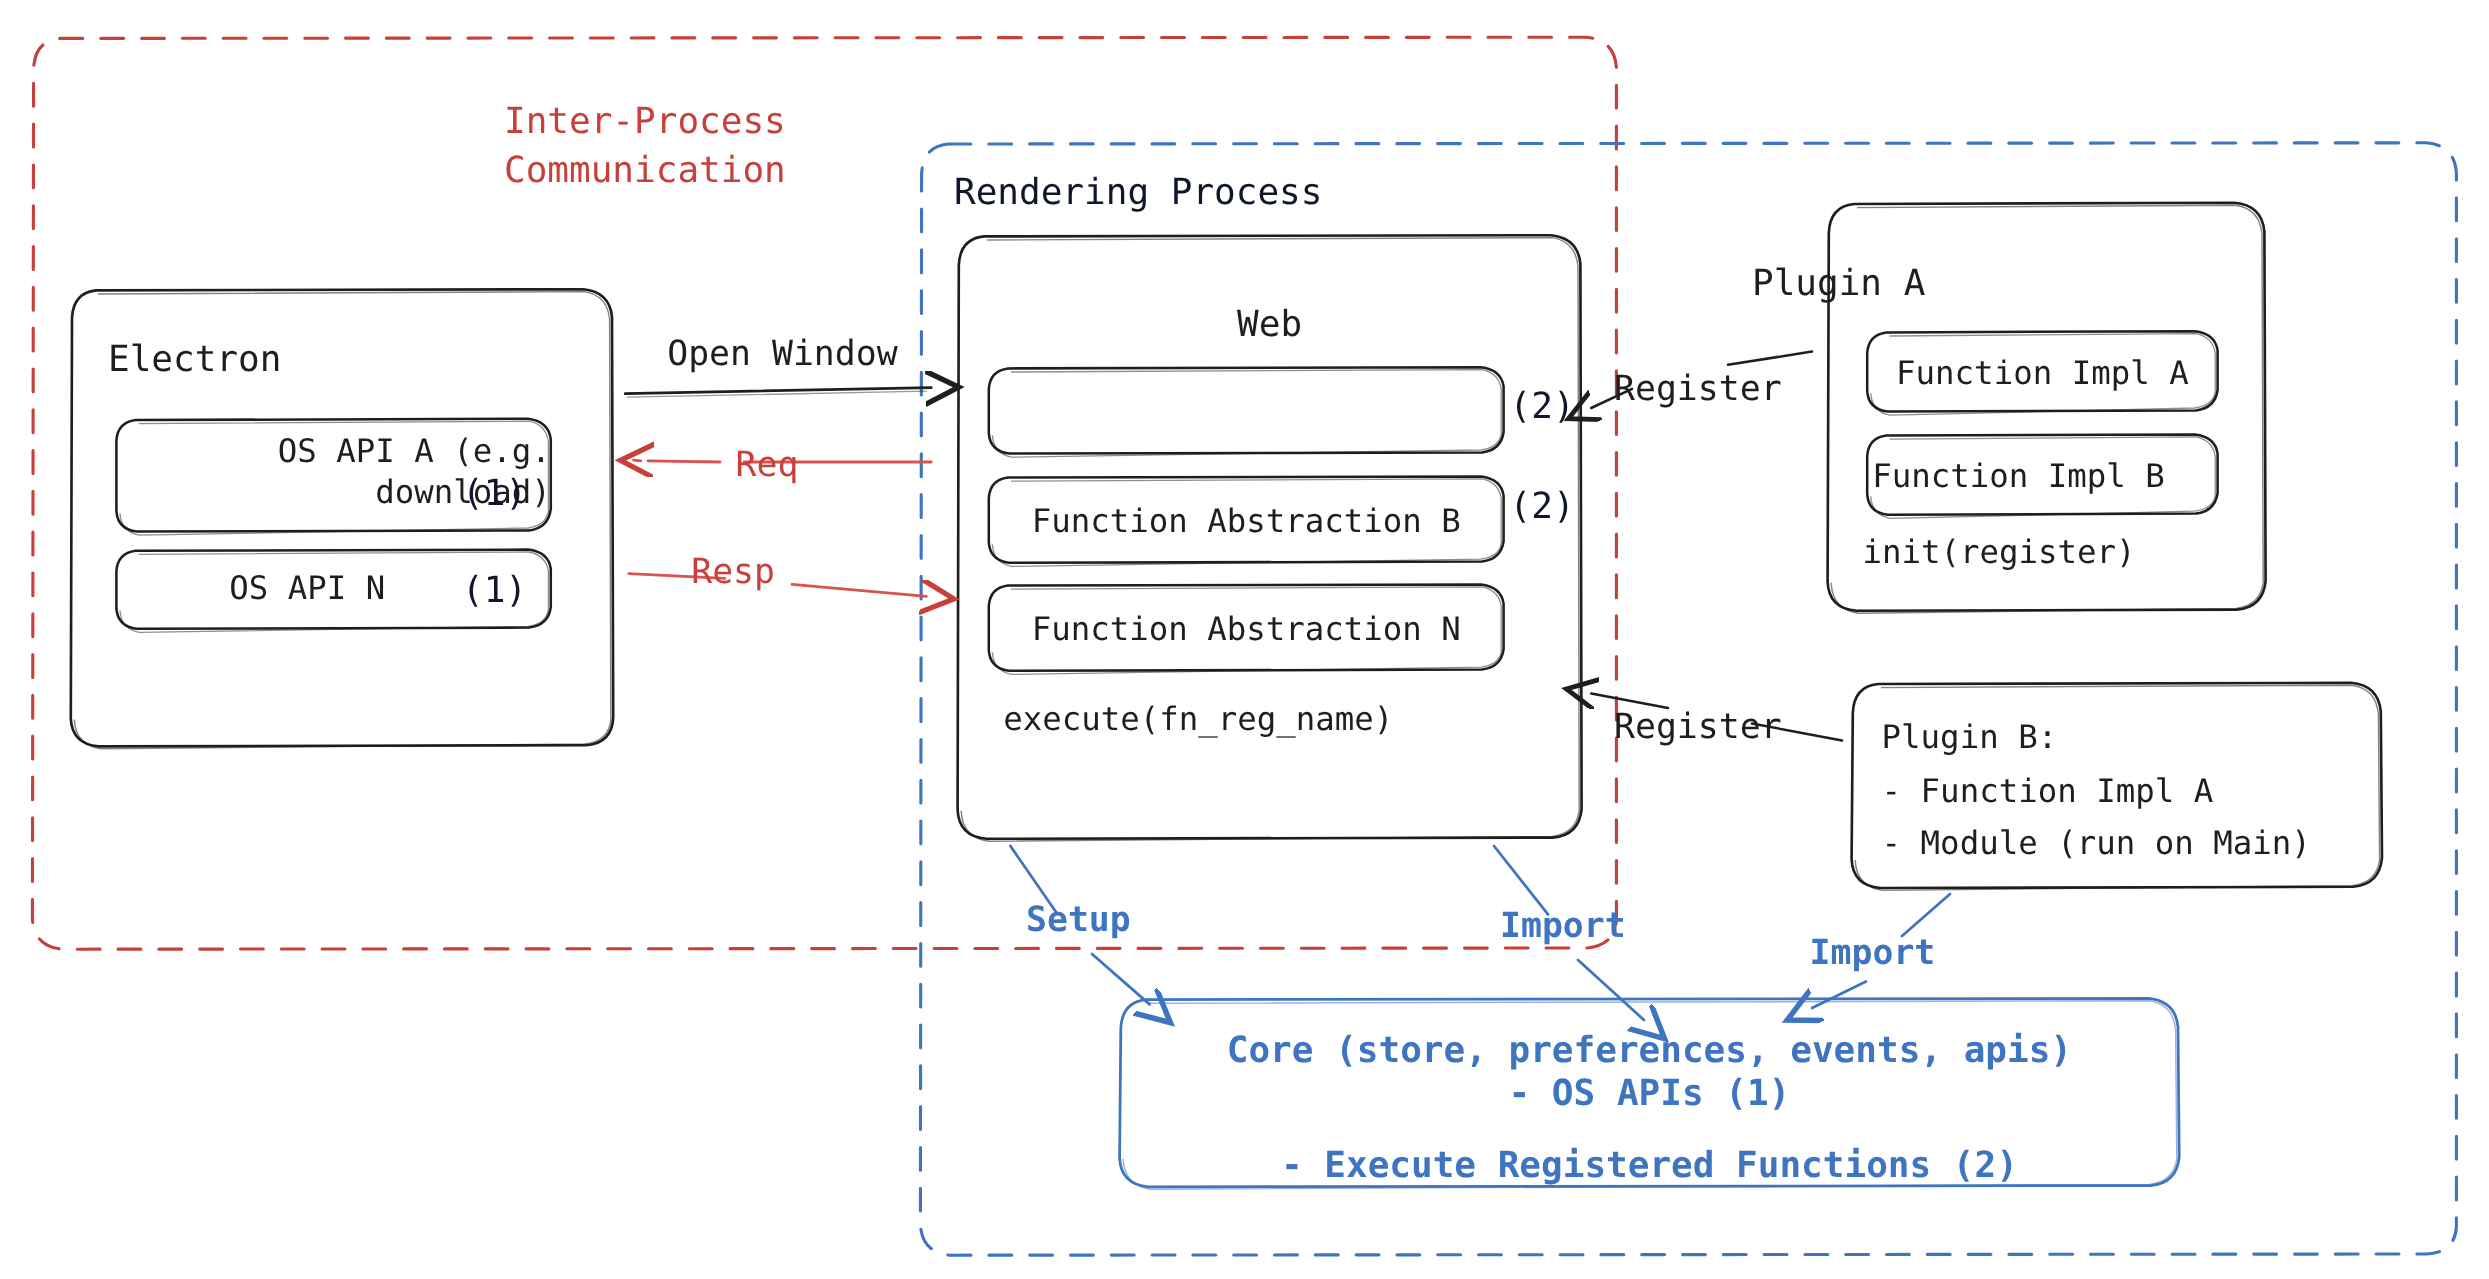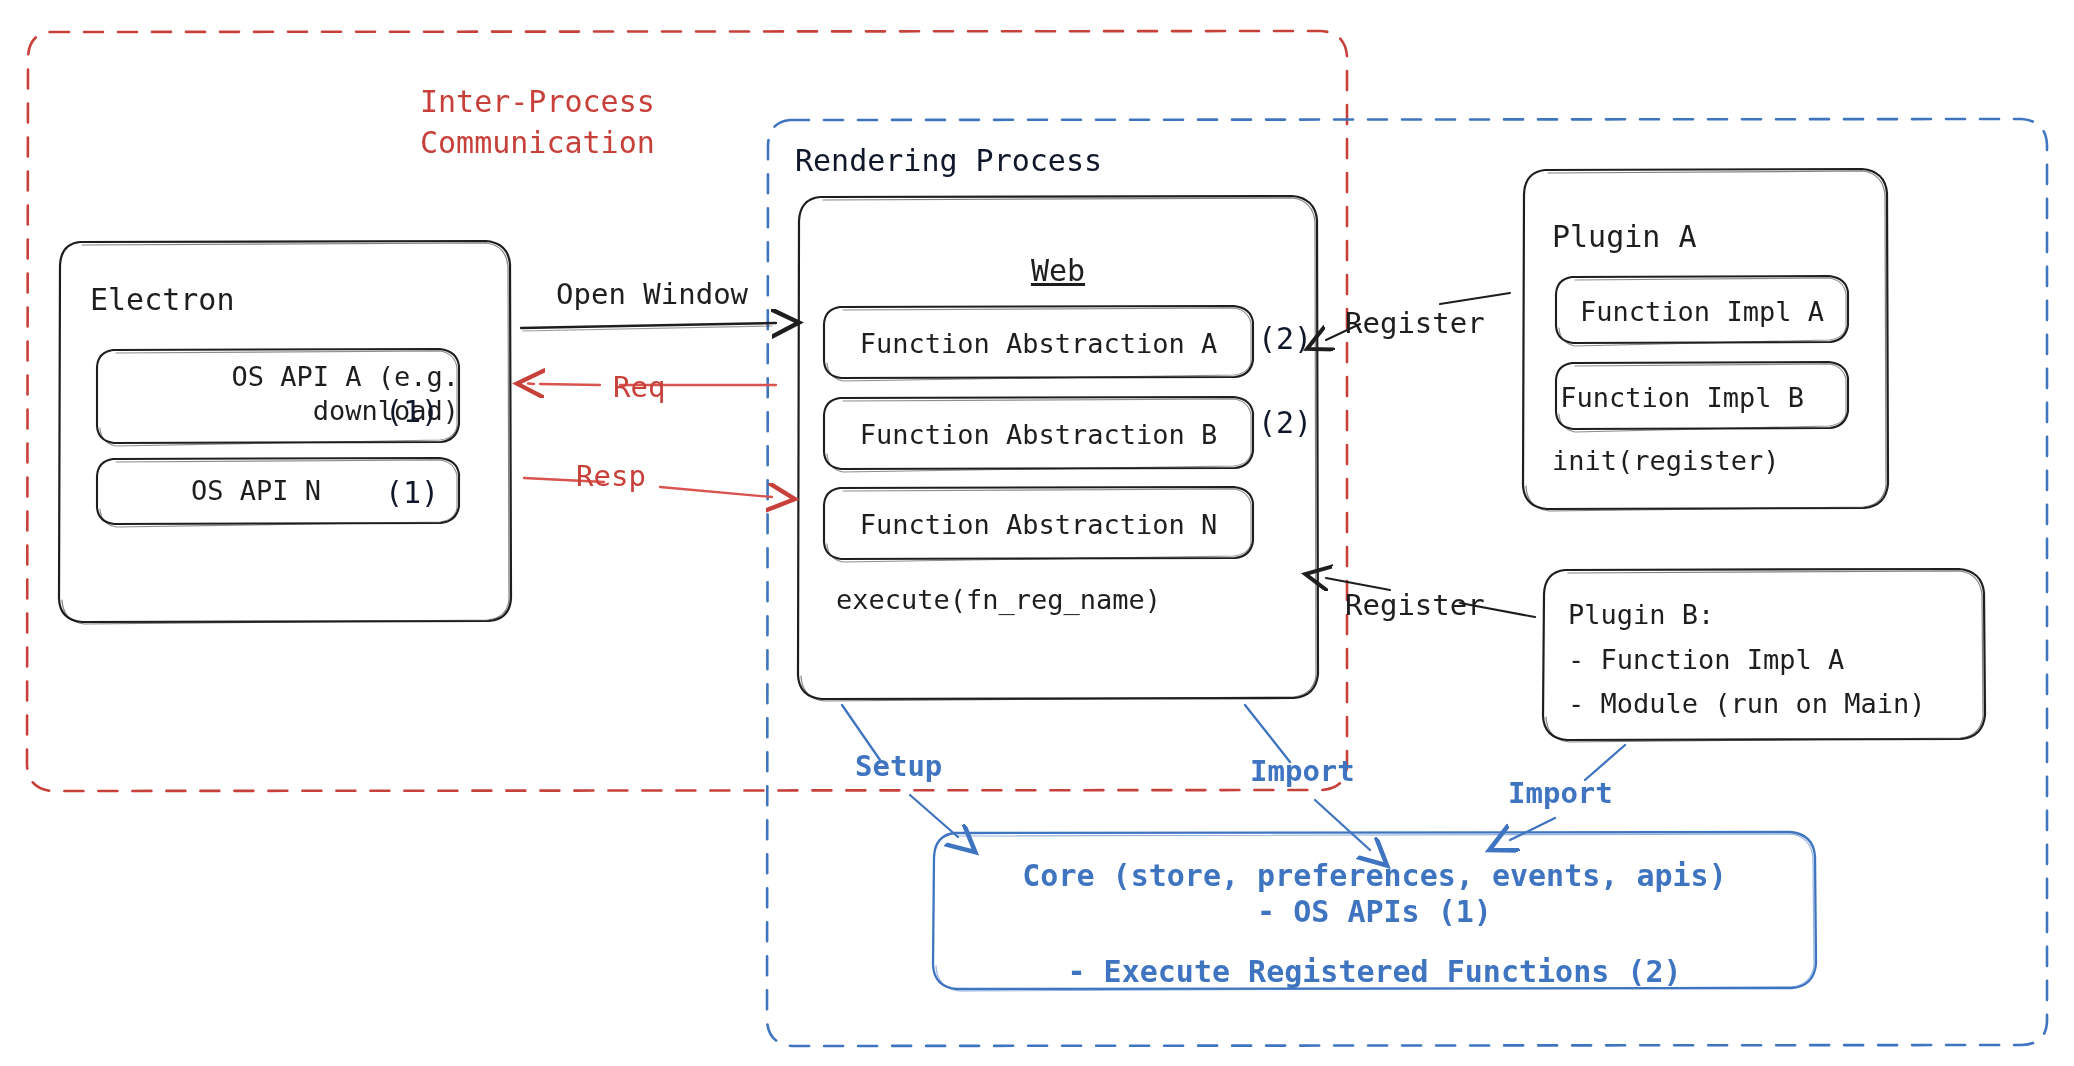--- a/index.html
+++ b/index.html
@@ -209,33 +209,32 @@
 
   <div class="lbl s-title" style="left:90px; top:281px;">Electron</div>
 
   <div class="lbl s-item ctr" style="left:97px; top:360px; width:362px;text-align:right;">OS API A (e.g.
 download)</div>
   <div class="lbl s-paren blue" style="left:385px; top:393px;">(1)</div>
 
   <div class="lbl s-item ctr" style="left:75px; top:474px; width:362px;">OS API N</div>
   <div class="lbl s-paren blue" style="left:385px; top:474px;">(1)</div>
 
-  <div class="lbl s-title ctr" style="left:798px; top:252px; width:520px;text-decoration:underline;">Web</div>
-
-  <div class="lbl s-item ctr" style="left:824px; top:327px; width:429px;">Function Abstraction A</div>
+  <div class="lbl s-title ctr" style="left:798px; top:252px; width:520px;">Web</div>
+
   <div class="lbl s-paren blue" style="left:1258px; top:320px;">(2)</div>
 
   <div class="lbl s-item ctr" style="left:824px; top:418px; width:429px;">Function Abstraction B</div>
   <div class="lbl s-paren blue" style="left:1258px; top:404px;">(2)</div>
 
   <div class="lbl s-item ctr" style="left:824px; top:508px; width:429px;">Function Abstraction N</div>
 
   <div class="lbl s-item" style="left:836px; top:583px;">execute(fn_reg_name)</div>
 
-  <div class="lbl s-title" style="left:1552px; top:218px;">Plugin A</div>
+  <div class="lbl s-title" style="left:1460px; top:218px;">Plugin A</div>
 
   <div class="lbl s-item ctr" style="left:1556px; top:295px; width:292px;">Function Impl A</div>
 
   <div class="lbl s-item ctr" style="left:1512px; top:381px; width:292px;text-align:right;">Function Impl B</div>
 
   <div class="lbl s-item" style="left:1552px; top:444px;">init(register)</div>
 
   <div class="lbl s-item" style="left:1568px; top:598px;">Plugin B:</div>
   <div class="lbl s-item" style="left:1568px; top:643px;">- Function Impl A</div>
   <div class="lbl s-item" style="left:1568px; top:687px;">- Module (run on Main)</div>

